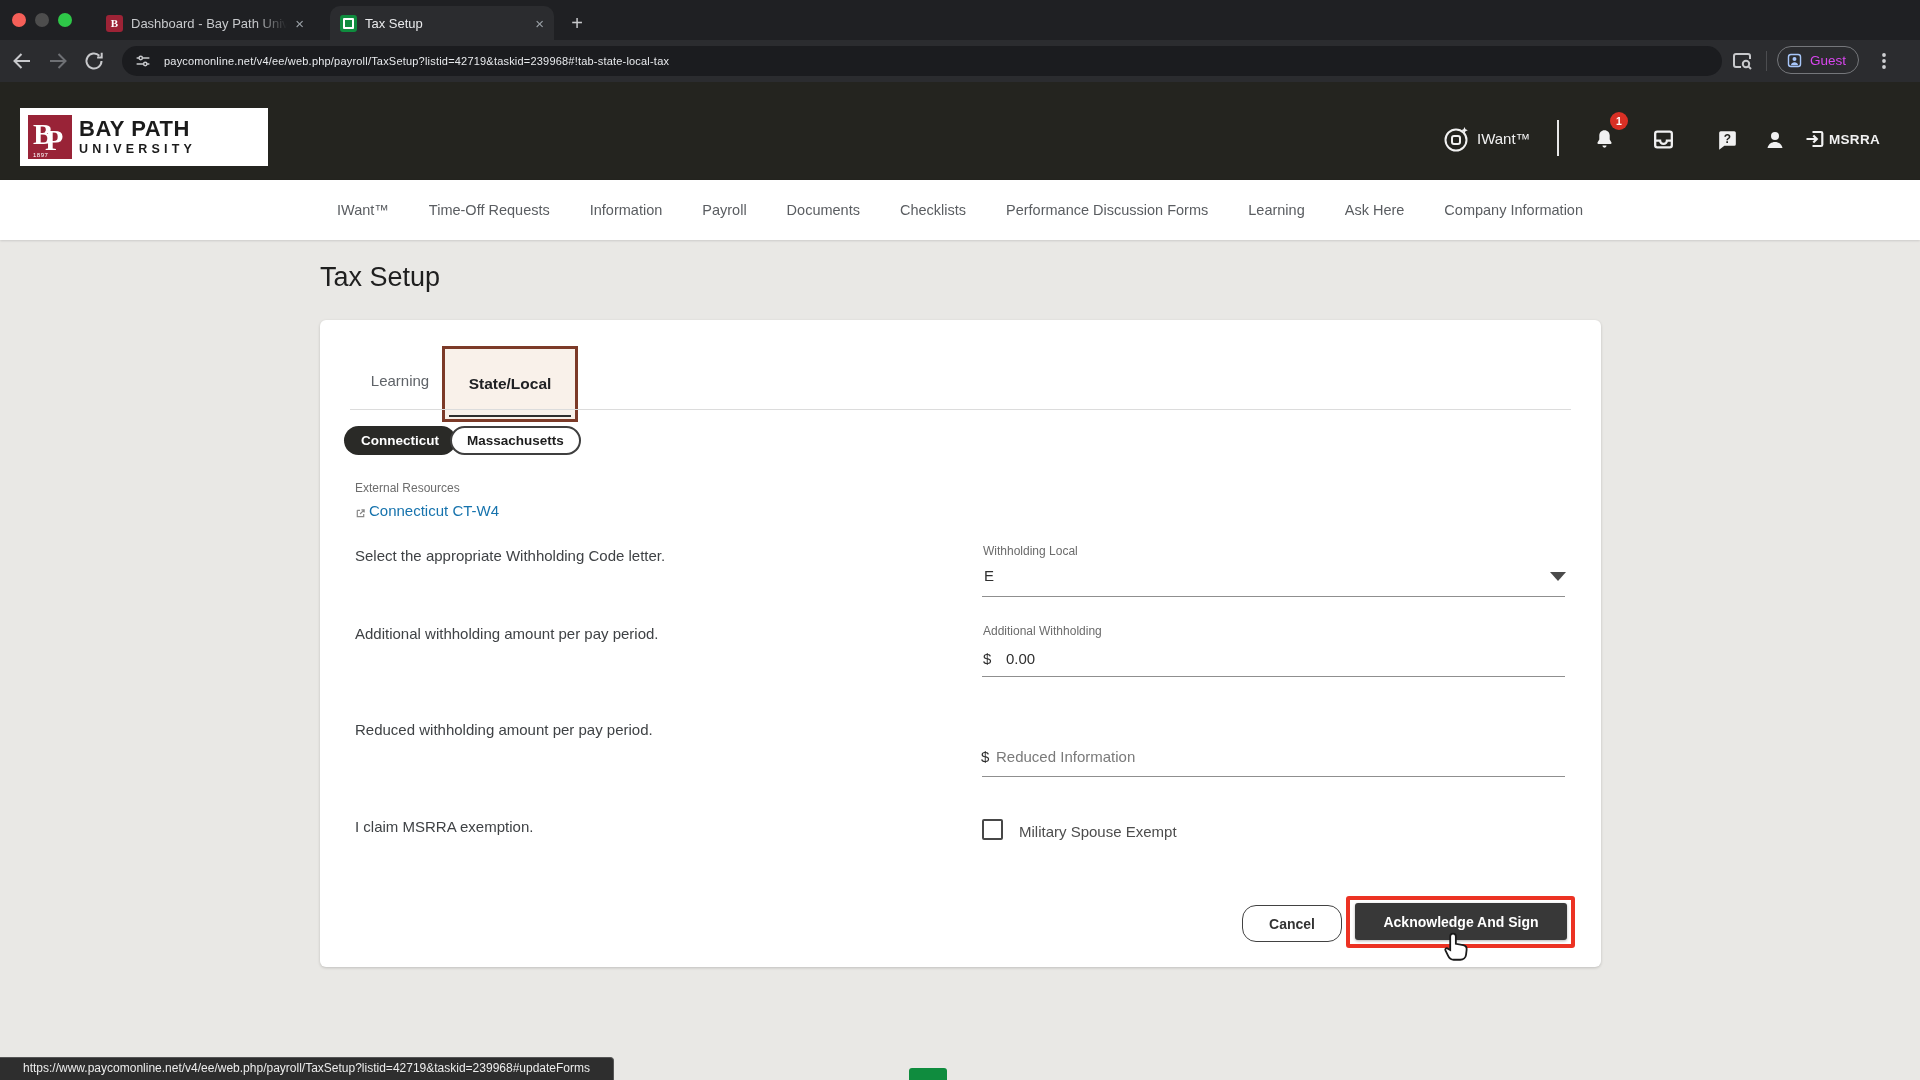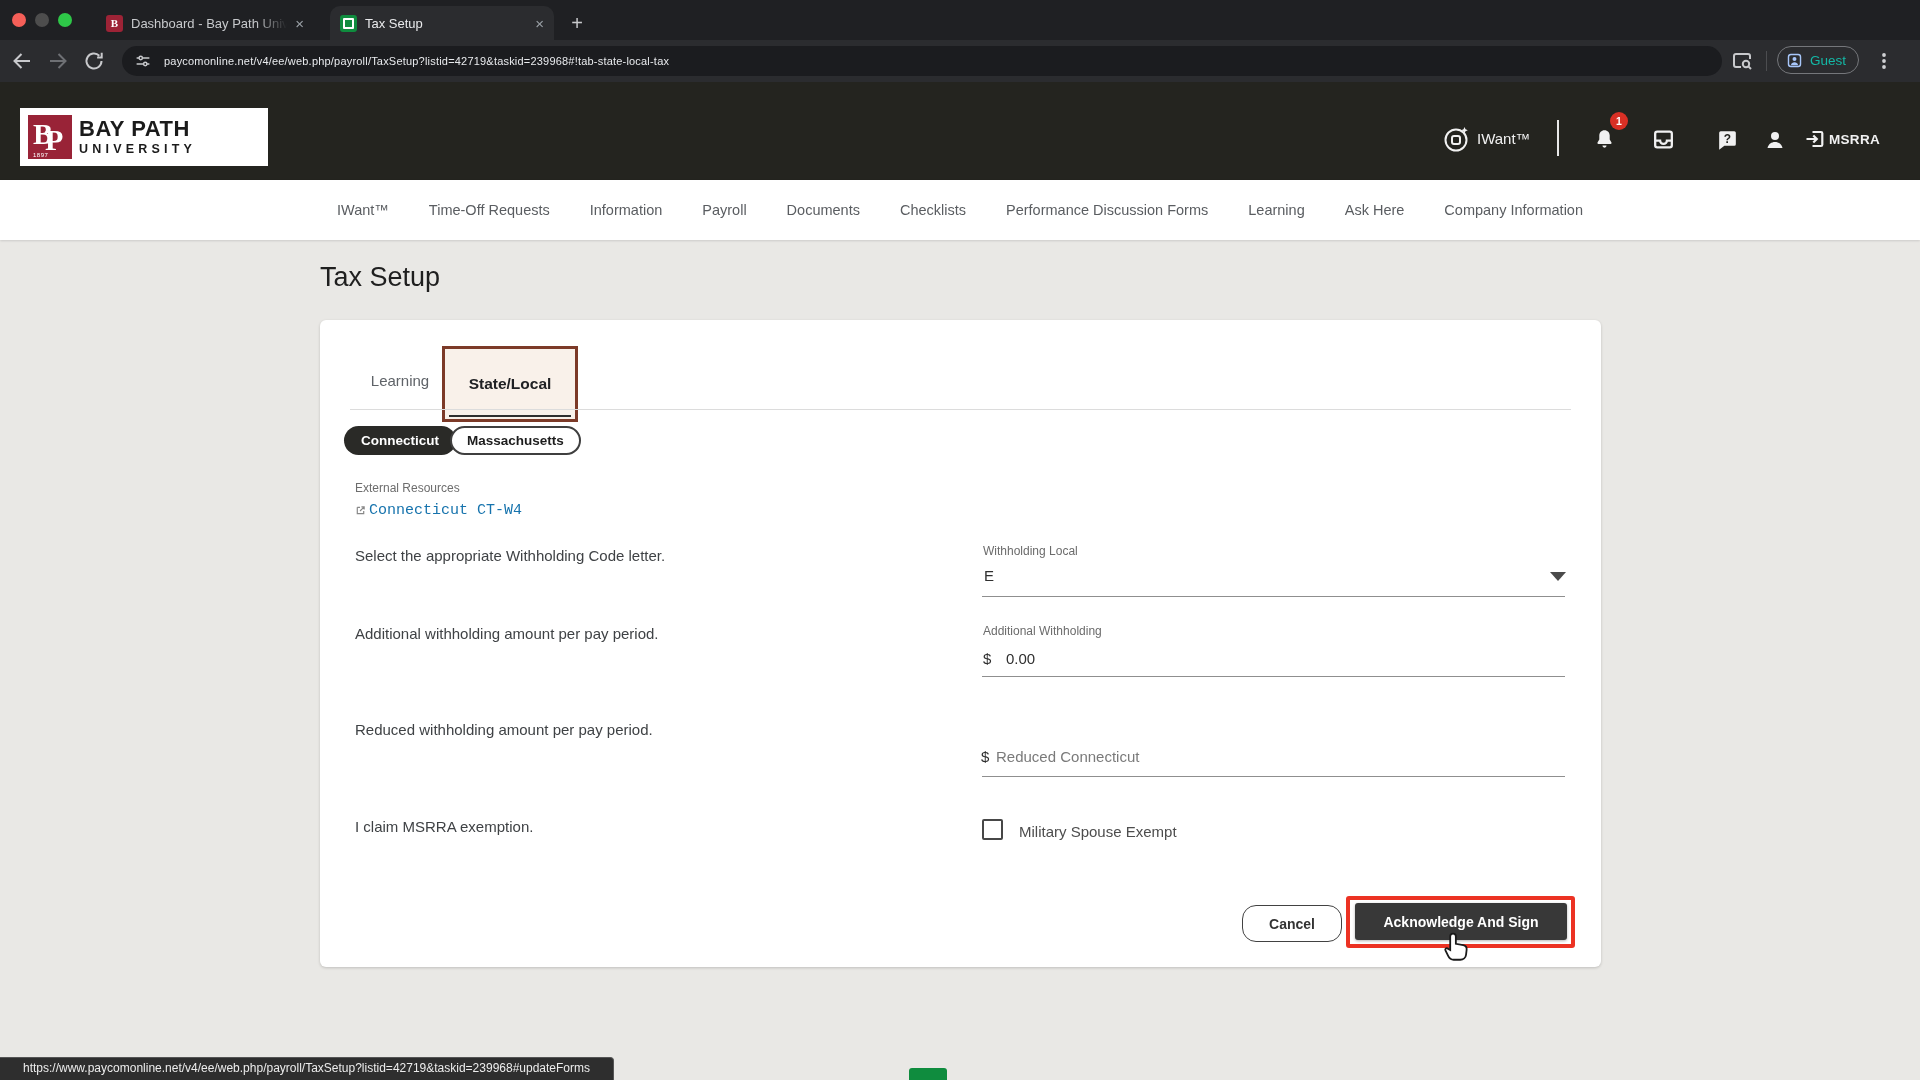--- a/index.html
+++ b/index.html
@@ -31,21 +31,21 @@
   .toolbar{position:absolute;left:0;top:40px;width:1920px;height:42px;background:#2b2c2f;}
   .navbtn{position:absolute;top:9px;width:24px;height:24px;}
   .urlpill{position:absolute;left:122px;top:6px;width:1600px;height:30px;border-radius:15px;background:#1b1c1f;
            display:flex;align-items:center;}
   .urltext{font-size:11px;color:#e8eaed;letter-spacing:.2px;margin-left:12px;white-space:nowrap;}
   .tuneicon{margin-left:12px;flex:0 0 auto;}
   .tooliconR{position:absolute;top:9px;}
   .tb-divider{position:absolute;left:1766px;top:11px;width:1px;height:20px;background:#4c4d50;}
   .guestchip{position:absolute;left:1777px;top:6px;height:28px;border:1px solid #75777b;border-radius:14px;
              display:flex;align-items:center;gap:7px;padding:0 12px 0 8px;box-sizing:border-box;}
-  .guestchip span{color:#14b8a6;font-size:13.5px;}
+  .guestchip span{color:#d946ef;font-size:13.5px;}
 
   
   .appheader{position:absolute;left:0;top:82px;width:1920px;height:98px;background:#24241f;}
   .logo{position:absolute;left:20px;top:26px;width:248px;height:58px;background:#fff;display:flex;align-items:center;}
   .monogram{position:relative;width:44px;height:44px;margin-left:8px;background:#992337;color:#fff;overflow:hidden;}
   .monogram .b,.monogram .p{position:absolute;font:700 30px "Liberation Serif",serif;}
   .monogram .b{left:5px;top:2px;} .monogram .p{left:17px;top:8px;}
   .monogram .yr{position:absolute;left:5px;bottom:1px;font-size:6px;letter-spacing:.5px;}
   .logotext{margin-left:7px;line-height:1;}
   .logotext .l1{font-size:22px;font-weight:800;color:#1b1b1b;letter-spacing:.5px;}
@@ -75,21 +75,21 @@
              display:flex;align-items:center;justify-content:center;font-size:15.5px;font-weight:700;color:#202124;}
   .tab-state::after{content:"";position:absolute;left:4px;right:4px;bottom:2px;height:2.5px;background:#2e2e2e;}
   .tabs-divider{position:absolute;left:30px;top:89px;width:1221px;height:1px;background:#dcdcdc;}
 
   .pill{position:absolute;top:106px;height:29px;border-radius:14.5px;display:flex;align-items:center;
         font-size:13.5px;font-weight:700;}
   .pill.ct{left:24px;background:#2a2a27;color:#fff;padding:0 17px;}
   .pill.ma{left:130px;background:#fff;border:2px solid #3f3f3f;color:#1d1d1d;padding:0 15px;}
 
   .ext-head{position:absolute;left:35px;top:161px;font-size:12px;color:#6d6d6d;}
-  .ext-link{position:absolute;left:35px;top:182px;display:flex;align-items:center;gap:3px;font-family:Liberation Mono, monospace;}
+  .ext-link{position:absolute;left:35px;top:182px;display:flex;align-items:flex-end;gap:3px;}
   .ext-link span{font-size:15px;color:#1673ad;}
 
   .q{position:absolute;left:35px;width:560px;font-size:15px;color:#3f4245;}
   .flabel{position:absolute;left:663px;font-size:12px;color:#6b6b6b;}
   .fval{position:absolute;font-size:15px;color:#2f2f2f;}
   .fph{position:absolute;font-size:15px;color:#7a7a7a;}
   .fline{position:absolute;left:662px;width:583px;height:1px;background:#8f8f8f;}
   .ddarrow{position:absolute;left:1230px;top:252px;width:0;height:0;
            border-left:8px solid transparent;border-right:8px solid transparent;border-top:9px solid #4a4a4a;}
   .checkbox{position:absolute;left:662px;top:499px;width:21px;height:21px;border:2px solid #474747;border-radius:2px;background:#fff;}
@@ -266,21 +266,21 @@
     <div class="fline" style="top:276px"></div>
 
     <div class="q" style="top:305px">Additional withholding amount per pay period.</div>
     <div class="flabel" style="top:304px">Additional Withholding</div>
     <div class="fval" style="left:663px;top:330px">$</div>
     <div class="fval" style="left:686px;top:330px">0.00</div>
     <div class="fline" style="top:356px"></div>
 
     <div class="q" style="top:401px">Reduced withholding amount per pay period.</div>
     <div class="fval" style="left:661px;top:428px">$</div>
-    <div class="fph" style="left:676px;top:428px">Reduced Connecticut</div>
+    <div class="fph" style="left:676px;top:428px">Reduced Information</div>
     <div class="fline" style="top:456px"></div>
 
     <div class="q" style="top:498px">I claim MSRRA exemption.</div>
     <div class="checkbox"></div>
     <div class="cblabel">Military Spouse Exempt</div>
 
     <div class="btn-cancel">Cancel</div>
     <div class="btn-submit">Acknowledge And Sign</div>
     <div class="redbox"></div>
   </div>

